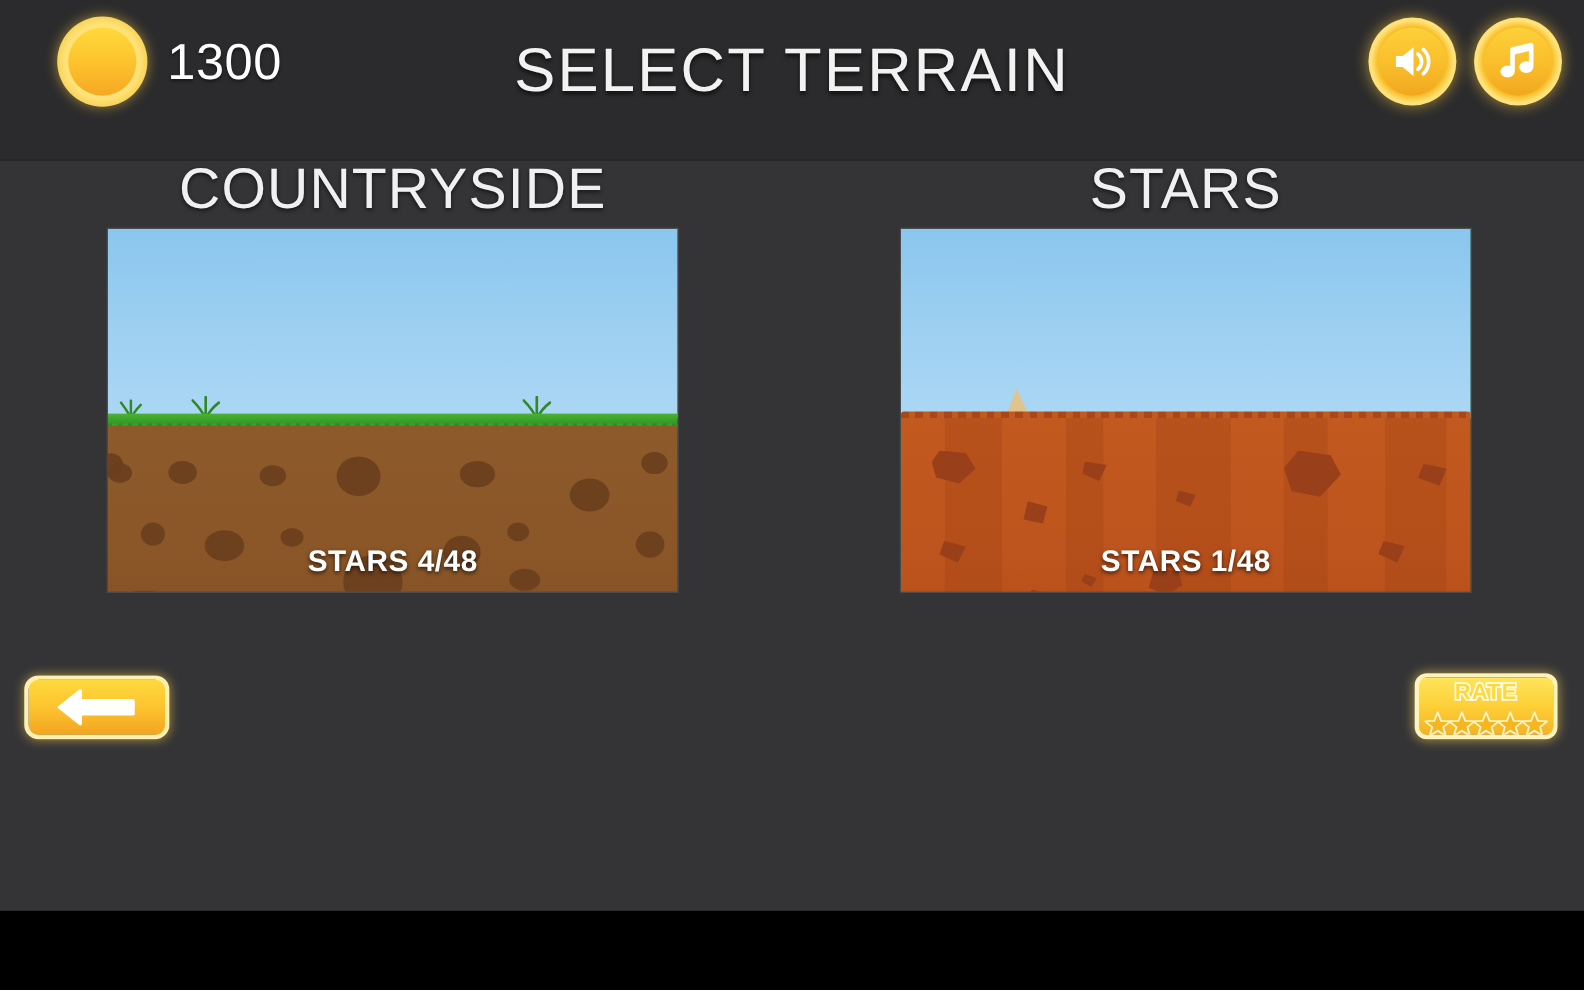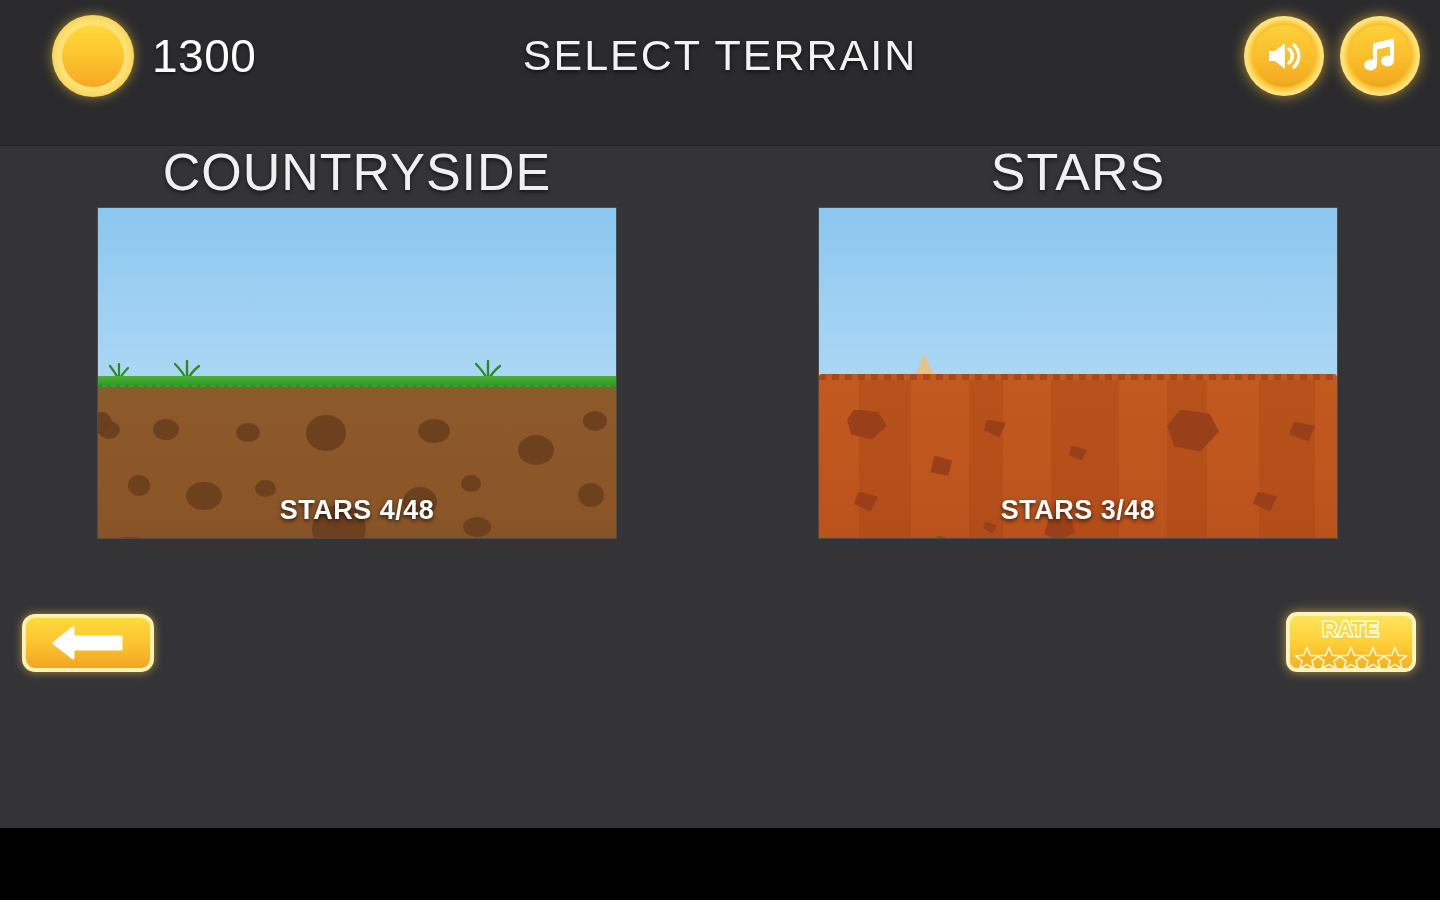--- a/index.html
+++ b/index.html
@@ -64,21 +64,21 @@
     letter-spacing: 0.5px;
     text-shadow: 0 2px 3px rgba(0,0,0,0.5);
     line-height: 1;
   }
   .header-title {
     position: absolute;
     left: 0; top: 31px;
     width: 1440px;
     text-align: center;
     color: #f2f2f2;
-    font-size: 43px;
+    font-size: 56px;
     letter-spacing: 2px;
     text-shadow: 0 2px 4px rgba(0,0,0,0.65);
   }
   .round-btn {
     position: absolute;
     top: 16px;
     width: 80px; height: 80px;
     border-radius: 50%;
     background: radial-gradient(circle at 50% 50%, #fdc72c 0%, #f9bf2a 56%, #ffe279 66%, #ffe07a 76%, rgba(255,212,90,0.5) 88%, rgba(255,200,60,0) 100%);
     display: flex;
@@ -362,21 +362,21 @@
         <div class="rock" style="left:388px; top:165px; width:22px; height:16px; clip-path:polygon(16% 0,100% 28%,74% 100%,0 60%);"></div>
         <div class="rock" style="left:496px; top:158px; width:20px; height:18px; clip-path:polygon(20% 0,100% 26%,70% 100%,0 62%);"></div>
         <div class="rock" style="left:82px;  top:196px; width:20px; height:16px; clip-path:polygon(18% 0,100% 30%,72% 100%,0 58%);"></div>
         <div class="rock" style="left:500px; top:190px; width:18px; height:16px; clip-path:polygon(20% 0,100% 28%,70% 100%,0 60%);"></div>
 
         <div class="mound-canyon" style="left:-10px; top:186px; width:110px; height:40px;"></div>
         <div class="mound-canyon" style="left:120px; top:192px; width:130px; height:34px;"></div>
         <div class="mound-canyon" style="left:340px; top:184px; width:120px; height:42px;"></div>
       </div>
 
-      <div class="stars-label">STARS 3/48</div>
+      <div class="stars-label">STARS 1/48</div>
     </div>
   </div>
 
   <div class="back-button">
     <svg width="74" height="34" viewBox="0 0 74 34">
       <path d="M22 2 L3 17 L22 32 L22 23 L70 23 L70 11 L22 11 Z" fill="#ffffff" stroke="#ffffff" stroke-width="3" stroke-linejoin="round"></path>
     </svg>
   </div>
 
   <div class="rate-button">

